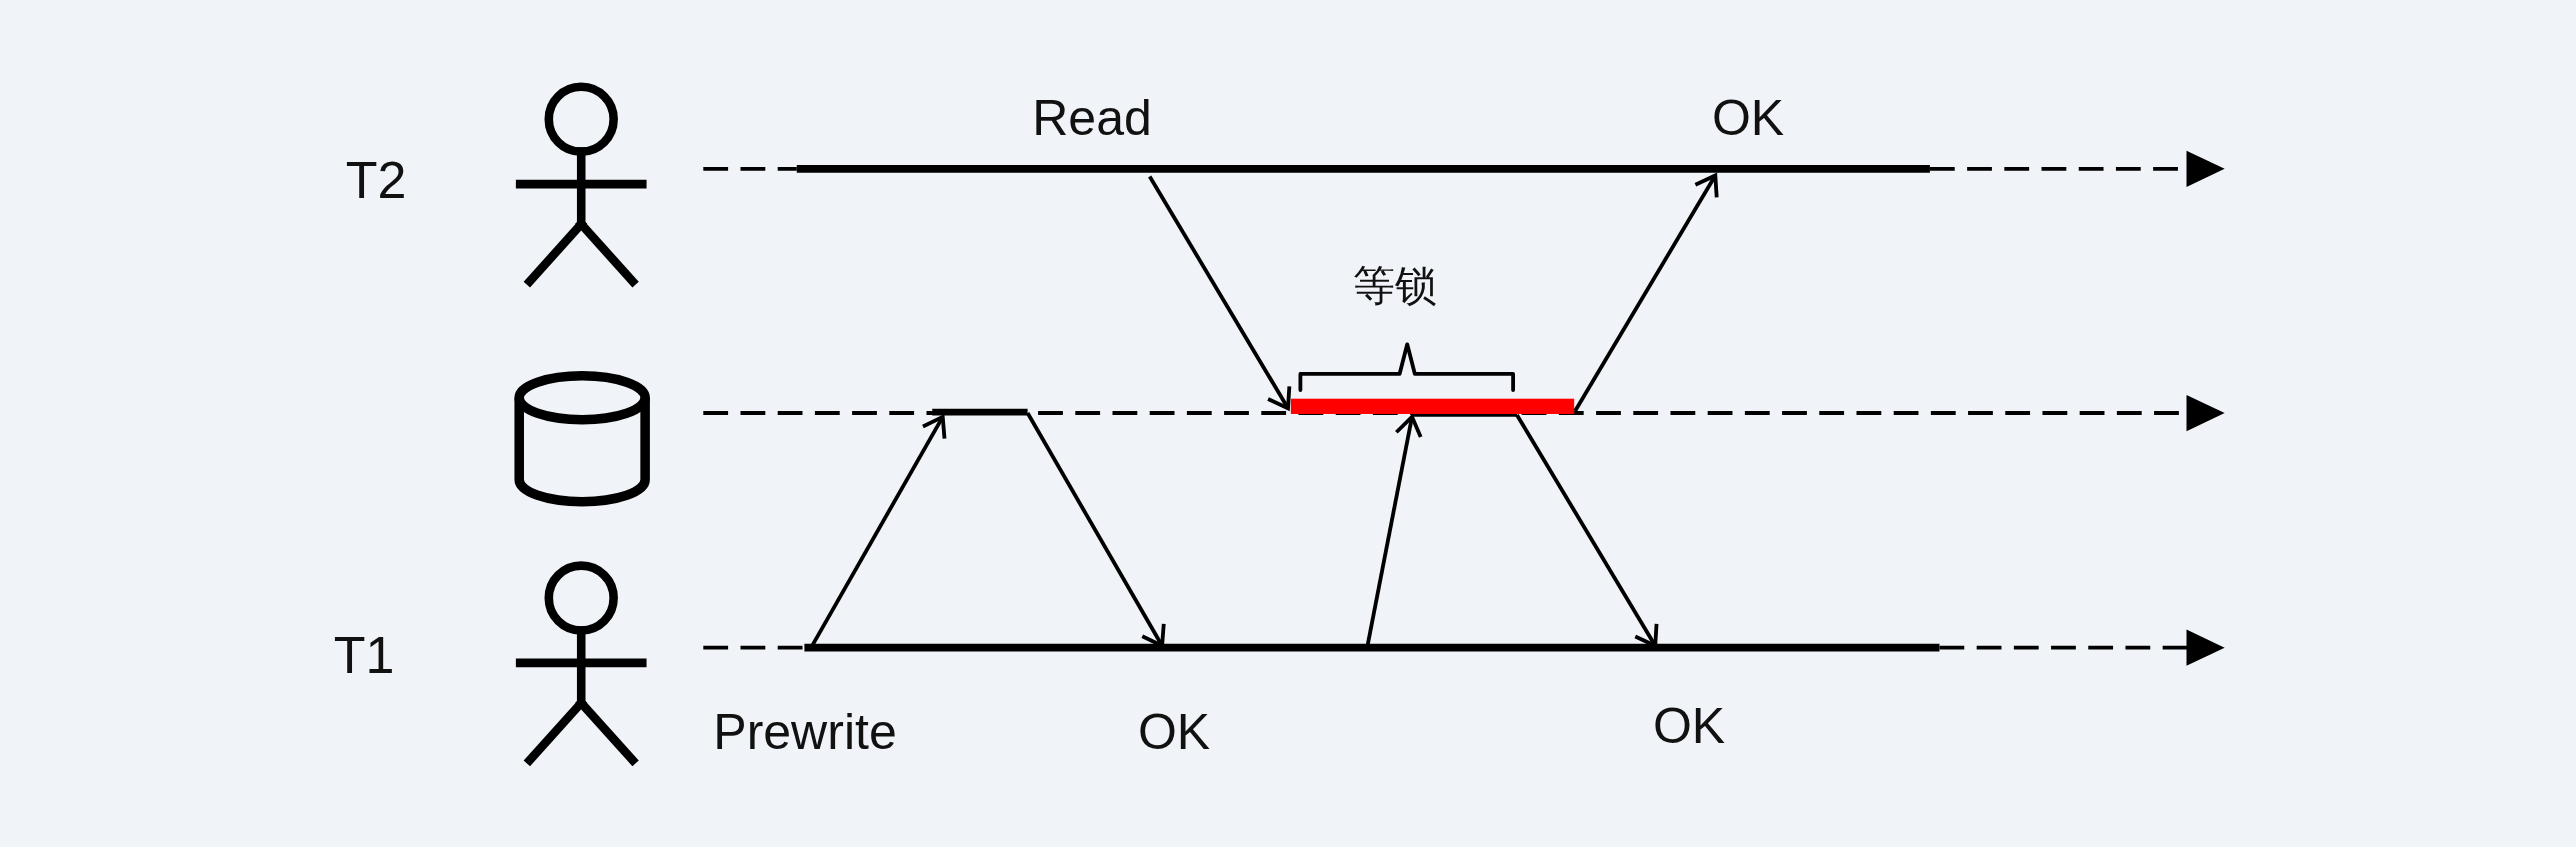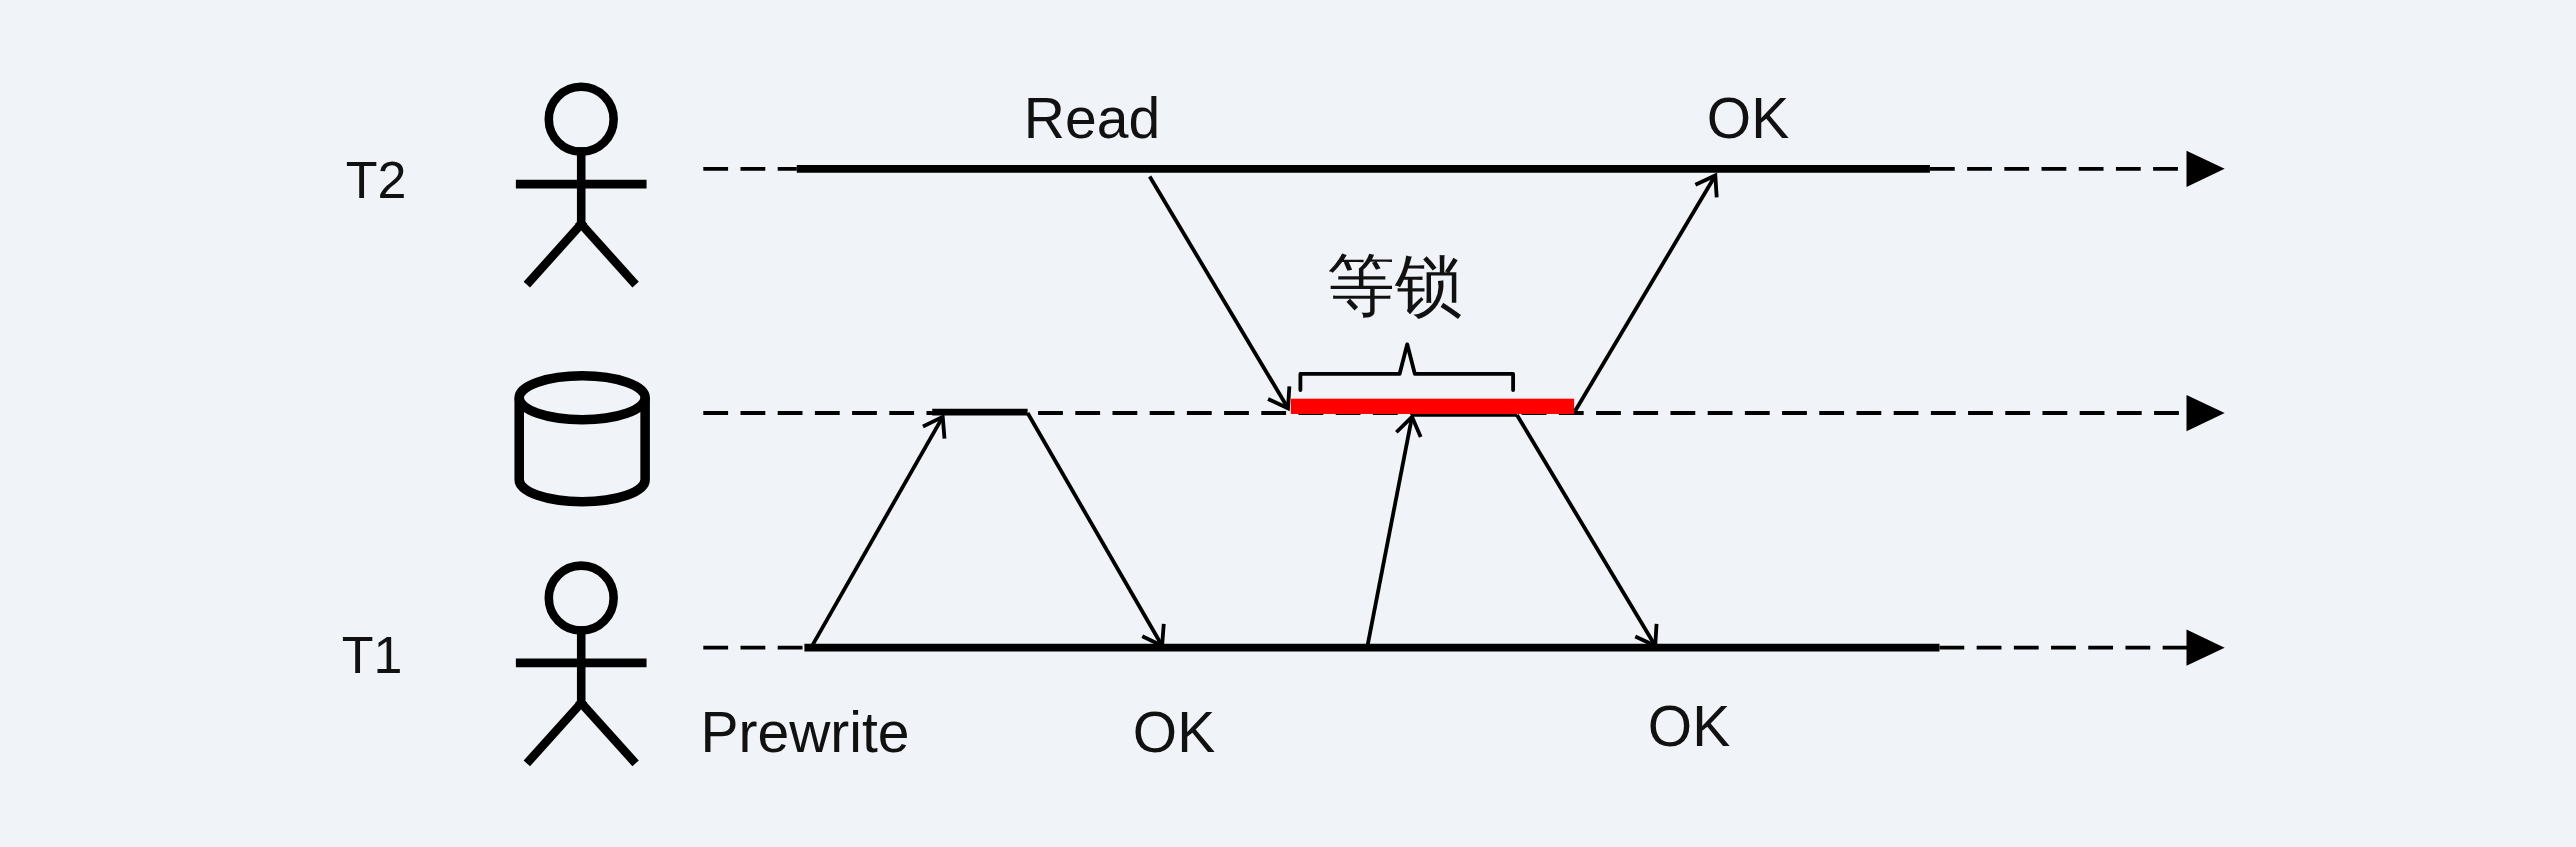--- a/index.html
+++ b/index.html
@@ -12,23 +12,23 @@
   }
   .stage svg{position:absolute;left:0;top:0;}
   .lbl{
     position:absolute;
     transform:translate(-50%,-50%);
     white-space:nowrap;
     color:#111;
     font-weight:400;
     letter-spacing:0px;
   }
-  .lbl.event{font-size:57px;}
+  .lbl.event{font-size:50px;}
   .lbl.lane{font-size:52px;}
-  .lbl.cjk{font-size:68px;font-family:Liberation Serif, serif;}
+  .lbl.cjk{font-size:42px;font-family:Liberation Serif, serif;}
 </style>
 </head>
 <body>
 
 <div class="stage">
 
   <svg width="2576" height="847" viewBox="0 0 2700 888">
     <defs>
       <marker id="vee" markerUnits="userSpaceOnUse" markerWidth="60" markerHeight="48" refX="0" refY="0" orient="auto" style="overflow:visible">
         <path d="M-19,-13 L0,0 L-19,13" fill="none" stroke="#000" stroke-width="4"></path>
@@ -87,21 +87,21 @@
       <line x1="1205" y1="185" x2="1350" y2="428" marker-end="url(#vee)"></line>
       <line x1="1433" y1="679" x2="1480" y2="437" marker-end="url(#vee)"></line>
       <line x1="1590" y1="435" x2="1735" y2="677" marker-end="url(#vee)"></line>
       <line x1="1651" y1="431" x2="1798" y2="184" marker-end="url(#vee)"></line>
     </g>
 
     <polyline points="1363,409 1363,392 1467,392 1475,361 1483,392 1586,392 1586,409" fill="none" stroke="#000" stroke-width="4" stroke-linejoin="round" stroke-linecap="round"></polyline>
   </svg>
 
   <div class="lbl lane" style="left:376px;top:180px">T2</div>
-  <div class="lbl lane" style="left:372px;top:655px">T1</div>
+  <div class="lbl lane" style="left:364px;top:655px">T1</div>
 
   <div class="lbl event" style="left:1092px;top:118px">Read</div>
   <div class="lbl event" style="left:1748px;top:118px">OK</div>
 
   <div class="lbl cjk" style="left:1395px;top:286px">等锁</div>
 
   <div class="lbl event" style="left:805px;top:732px">Prewrite</div>
   <div class="lbl event" style="left:1174px;top:732px">OK</div>
   <div class="lbl event" style="left:1689px;top:726px">OK</div>
 

